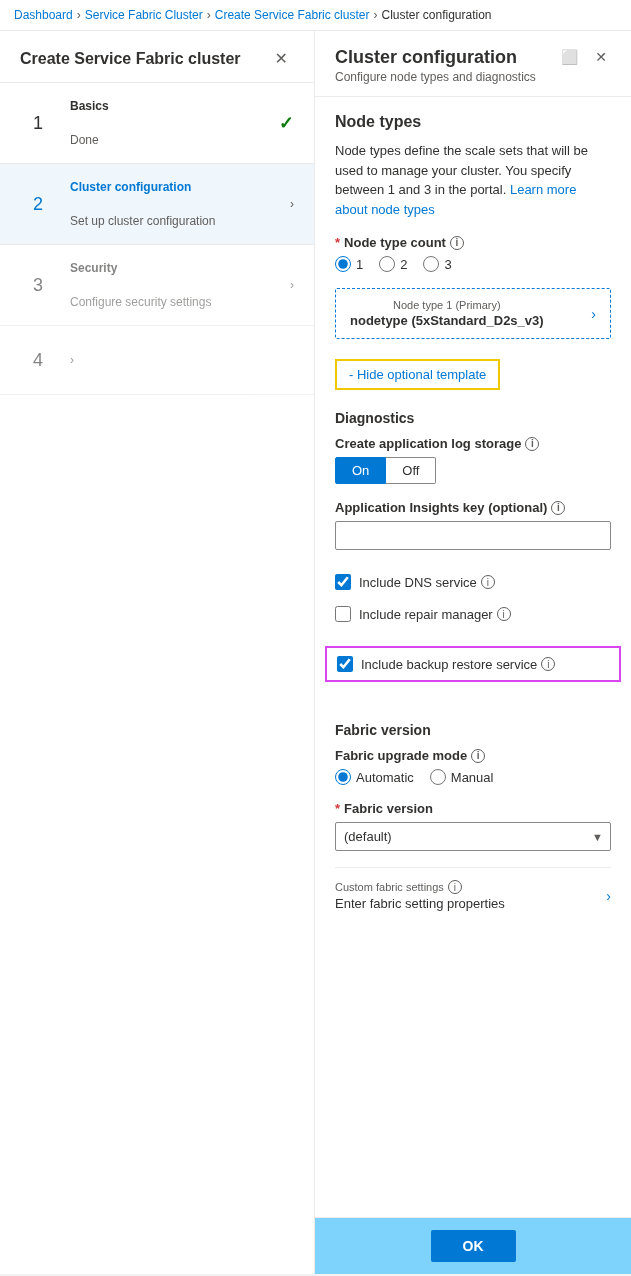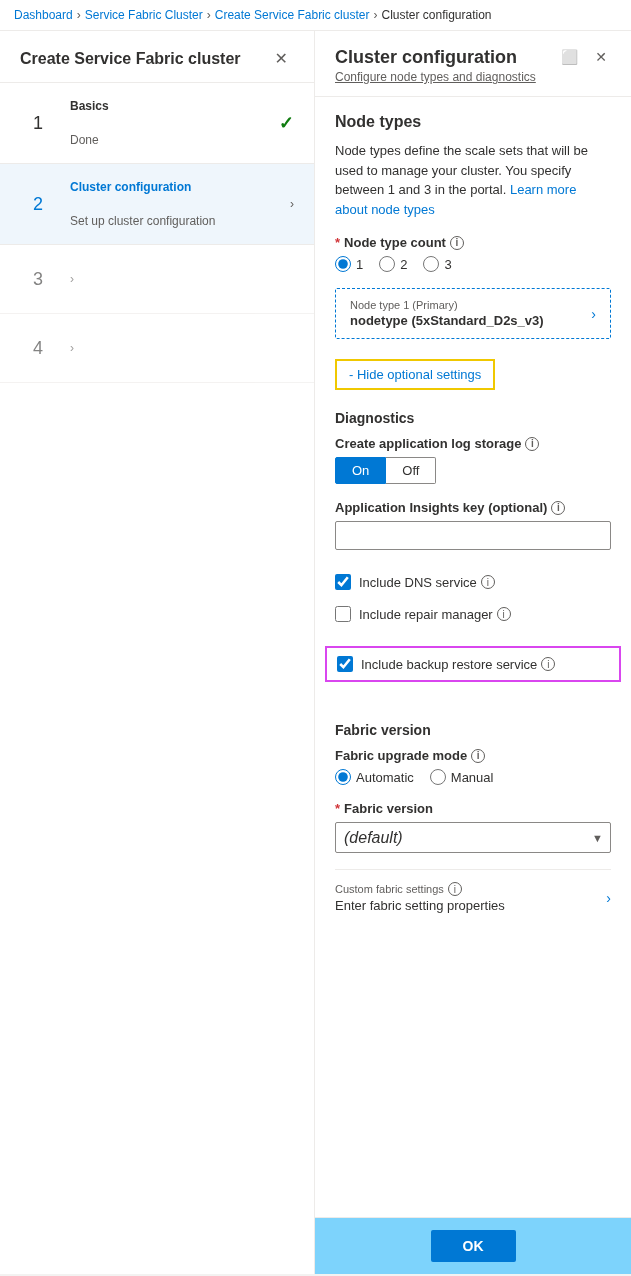--- a/index.html
+++ b/index.html
@@ -156,21 +156,20 @@
     .right-panel-title {
       font-size: 18px;
       font-weight: 600;
       color: #323130;
     }
 
     .right-panel-subtitle {
       font-size: 12px;
       color: #605e5c;
       margin-top: 2px;
-      text-decoration: underline;
     }
 
     .panel-controls {
       display: flex;
       gap: 8px;
       align-items: center;
     }
 
     .panel-control-btn {
       background: none;
@@ -273,20 +272,21 @@
       justify-content: space-between;
       align-items: center;
       cursor: pointer;
       margin-top: 6px;
     }
 
     .node-type-title {
       font-size: 11px;
       color: #605e5c;
       margin-bottom: 2px;
+      text-align: center;
     }
 
     .node-type-value {
       font-size: 13px;
       font-weight: 600;
       color: #323130;
     }
 
     .node-type-chevron {
       color: #0078d4;
@@ -387,27 +387,26 @@
       align-items: center;
       gap: 4px;
     }
 
     
     .dropdown-select {
       width: 100%;
       padding: 6px 30px 6px 8px;
       border: 1px solid #8a8886;
       border-radius: 2px;
-      font-size: 16px;
+      font-size: 13px;
       color: #323130;
       background: #fff;
       appearance: none;
       cursor: pointer;
       outline: none;
-      font-style: italic;
     }
 
     .dropdown-wrapper {
       position: relative;
     }
 
     .dropdown-arrow {
       position: absolute;
       right: 8px;
       top: 50%;
@@ -506,20 +505,24 @@
         <div class="step-number">2</div>
         <div class="step-info">
           <div class="step-label">Cluster configuration</div>
           <div class="step-sublabel">Set up cluster configuration</div>
         </div>
         <span class="step-chevron">›</span>
       </div>
 
       <div class="step-item disabled">
         <div class="step-number">3</div>
+        <div class="step-info">
+          <div class="step-label">Security</div>
+          <div class="step-sublabel">Configure security settings</div>
+        </div>
         <span class="step-chevron">›</span>
       </div>
 
       <div class="step-item disabled">
         <div class="step-number">4</div>
         <span class="step-chevron">›</span>
       </div>
 
     </div>
   </div>
@@ -576,21 +579,21 @@
         <div>
           <div class="node-type-title">Node type 1 (Primary)</div>
           <div class="node-type-value">nodetype (5xStandard_D2s_v3)</div>
         </div>
         <span class="node-type-chevron">›</span>
       </div>
 
       <div class="spacer"></div>
 
       
-      <button class="hide-optional-btn">- Hide optional settings</button>
+      <button class="hide-optional-btn">- Hide optional template</button>
 
       
       <div class="field-group">
         <div class="subsection-title">Diagnostics</div>
 
         <div class="field-group">
           <div class="field-label">
             <span>Create application log storage</span>
             <span class="info-icon">i</span>
           </div>

